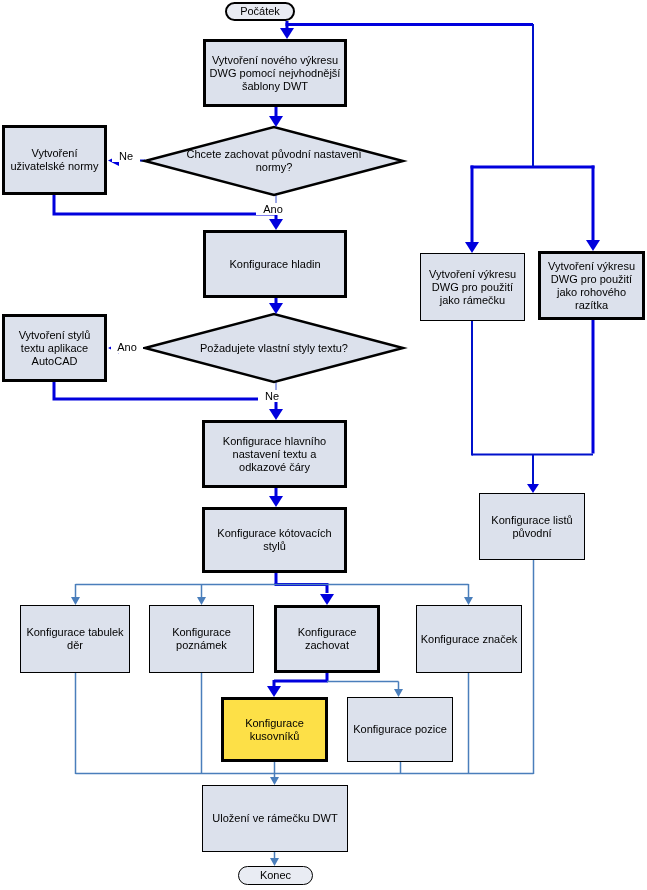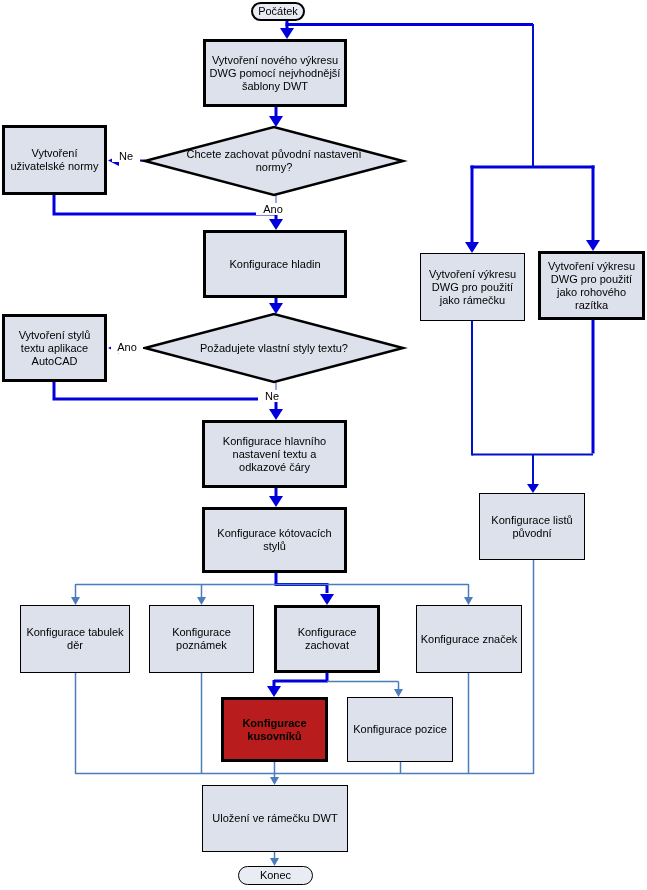--- a/index.html
+++ b/index.html
@@ -9,21 +9,21 @@
     overflow:hidden;
   }
   #wires{position:absolute;left:0;top:0;z-index:1;}
   .node{
     position:absolute;z-index:2;box-sizing:border-box;
     background:#dce1ec;border:1px solid #000;
     display:flex;align-items:center;justify-content:center;
     text-align:center;font-size:11px;line-height:13px;padding:5px 3px;
   }
   .thick{border-width:3px;}
-  .yellow{background:#b91c1c;font-weight:bold;}
+  .yellow{background:#fde047;}
   .oval{border-radius:11px;background:#e9ecf3;padding:0 4px;}
   .oval.start{border-width:2px;}
   .dlabel{
     position:absolute;z-index:2;display:flex;align-items:center;justify-content:center;
     text-align:center;font-size:11px;line-height:13px;background:transparent;
   }
   .elabel{
     position:absolute;z-index:3;font-size:11px;line-height:12px;
     background:#ffffff;text-align:center;
   }
@@ -104,21 +104,21 @@
     <g fill="#4a7ebb" stroke="none">
       <polygon points="71,597 80,597 75.5,605"></polygon>
       <polygon points="197,597 206,597 201.5,605"></polygon>
       <polygon points="464,597 473,597 468.5,605"></polygon>
       <polygon points="394,689 403,689 398.5,697"></polygon>
       <polygon points="270,777 279,777 274.5,785"></polygon>
       <polygon points="270,858 279,858 274.5,866"></polygon>
     </g>
   </svg>
 
-  <div class="node oval start" style="left:251px;top:2px;width:54px;height:19px">
+  <div class="node oval start" style="left:225px;top:2px;width:70px;height:19px">
     <span>Počátek</span>
   </div>
   <div class="node oval" style="left:238px;top:866px;width:75px;height:19px">
     <span>Konec</span>
   </div>
 
   <div class="node thick" style="left:203px;top:39px;width:144px;height:68px">
     <span>Vytvoření nového výkresu DWG pomocí nejvhodnější šablony DWT</span>
   </div>
 

